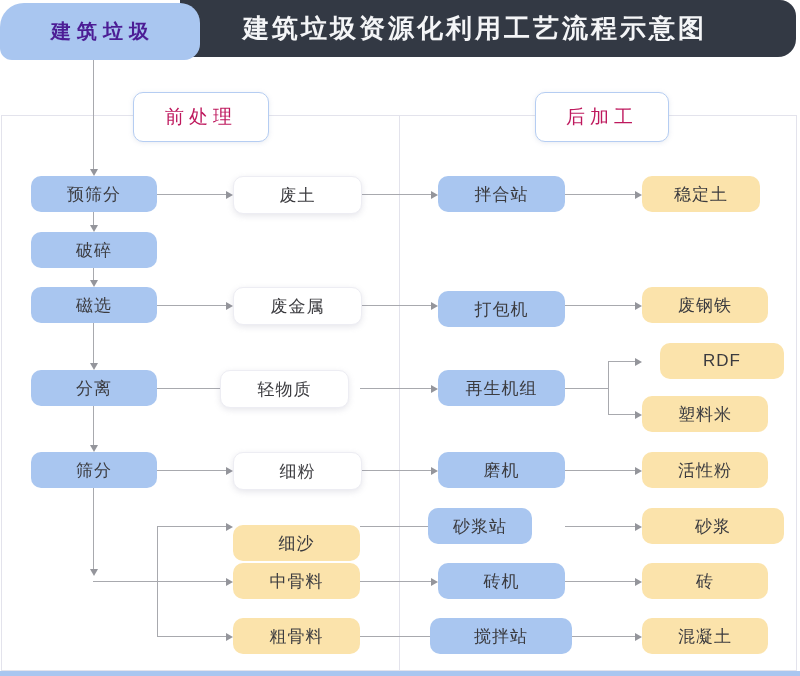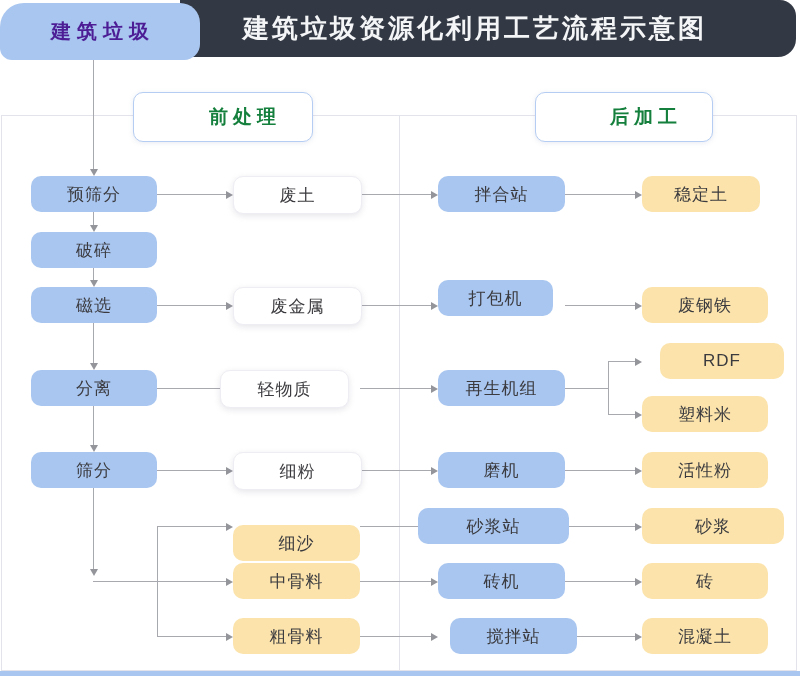--- a/index.html
+++ b/index.html
@@ -28,21 +28,21 @@
     position:absolute;left:1px;top:115px;width:796px;height:556px;
     border:1px solid #e3e3ec;box-sizing:border-box;background:transparent;
   }
   .divider{position:absolute;left:399px;top:116px;width:1px;height:555px;background:#e3e3ec;}
   .bottom-bar{position:absolute;left:0;top:671px;width:800px;height:5px;background:#a9c6f0;}
   
   .section-label{
     position:absolute;height:48px;background:#ffffff;border:1px solid #b5cdf2;border-radius:10px;
     box-shadow:0 1px 5px rgba(120,140,180,.18);
     display:flex;align-items:center;justify-content:center;
-    color:#15803d;font-size:19px;font-weight:700;letter-spacing:5px;z-index:3;padding-left:44px;
+    color:#be185d;font-size:19px;font-weight:400;letter-spacing:5px;z-index:3;
   }
   .label-pre{left:133px;top:92px;width:134px;}
   .label-post{left:535px;top:92px;width:132px;}
   
   .node{
     position:absolute;height:36px;border-radius:10px;z-index:2;
     display:flex;align-items:center;justify-content:center;
     font-size:17px;font-weight:500;color:#3b3b3f;letter-spacing:1px;white-space:nowrap;
   }
   .node.blue{background:#a9c6f0;}
@@ -81,26 +81,26 @@
 
 <div class="node white" style="left:233px;top:176px;width:127px">废土</div>
 <div class="node white" style="left:233px;top:287px;width:127px">废金属</div>
 <div class="node white" style="left:220px;top:370px;width:127px">轻物质</div>
 <div class="node white" style="left:233px;top:452px;width:127px">细粉</div>
 <div class="node yellow" style="left:233px;top:525px;width:127px">细沙</div>
 <div class="node yellow" style="left:233px;top:563px;width:127px">中骨料</div>
 <div class="node yellow" style="left:233px;top:618px;width:127px">粗骨料</div>
 
 <div class="node blue" style="left:438px;top:176px;width:127px">拌合站</div>
-<div class="node blue" style="left:438px;top:280px;width:115px">打包机</div>
+<div class="node blue" style="left:438px;top:291px;width:127px">打包机</div>
 <div class="node blue" style="left:438px;top:370px;width:127px">再生机组</div>
 <div class="node blue" style="left:438px;top:452px;width:127px">磨机</div>
-<div class="node blue" style="left:418px;top:508px;width:151px">砂浆站</div>
+<div class="node blue" style="left:428px;top:508px;width:104px">砂浆站</div>
 <div class="node blue" style="left:438px;top:563px;width:127px">砖机</div>
-<div class="node blue" style="left:450px;top:618px;width:127px">搅拌站</div>
+<div class="node blue" style="left:430px;top:618px;width:142px">搅拌站</div>
 
 <div class="node yellow" style="left:642px;top:176px;width:118px">稳定土</div>
 <div class="node yellow" style="left:642px;top:287px;width:126px">废钢铁</div>
 <div class="node yellow" style="left:660px;top:343px;width:124px">RDF</div>
 <div class="node yellow" style="left:642px;top:396px;width:126px">塑料米</div>
 <div class="node yellow" style="left:642px;top:452px;width:126px">活性粉</div>
 <div class="node yellow" style="left:642px;top:508px;width:142px">砂浆</div>
 <div class="node yellow" style="left:642px;top:563px;width:126px">砖</div>
 <div class="node yellow" style="left:642px;top:618px;width:126px">混凝土</div>
 

